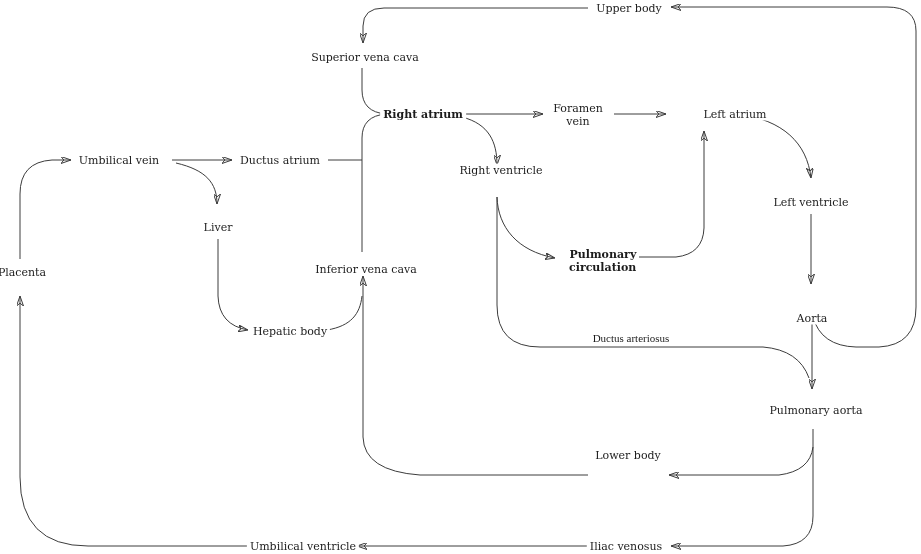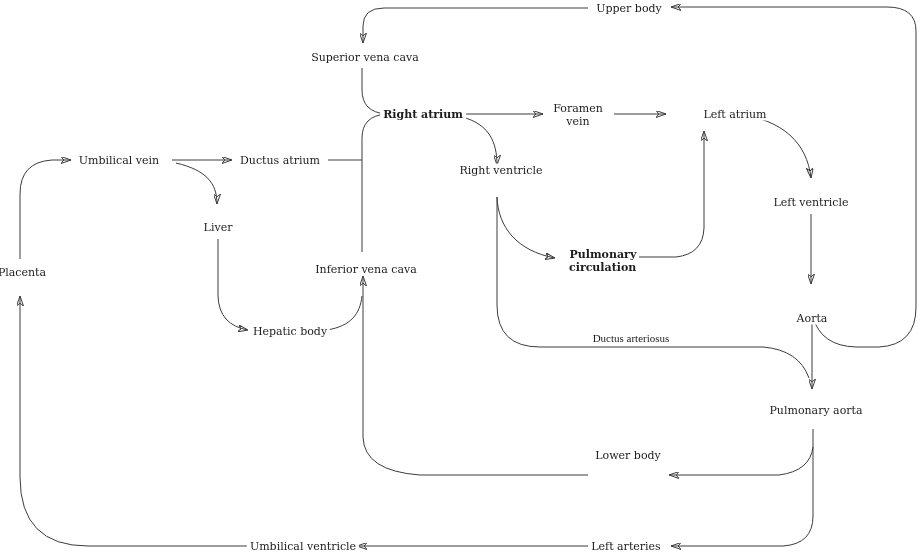--- a/index.html
+++ b/index.html
@@ -89,16 +89,16 @@
     <span>Pulmonary</span>
     <span>circulation</span>
   </div>
   <div class="lbl" style="left:366px; top:269px;">Inferior vena cava</div>
   <div class="lbl" style="left:22px; top:272px;">Placenta</div>
   <div class="lbl" style="left:812px; top:302px;margin-top:16px;">Aorta</div>
   <div class="lbl" style="left:290px; top:331px;">Hepatic body</div>
   <div class="lbl" style="left:631px; top:338px;font-family:Liberation Serif, serif;">Ductus arteriosus</div>
   <div class="lbl" style="left:816px; top:410px;">Pulmonary aorta</div>
   <div class="lbl" style="left:628px; top:455px;">Lower body</div>
-  <div class="lbl" style="left:626px; top:546px;">Left arteries</div>
+  <div class="lbl" style="left:626px; top:546px;">Iliac venosus</div>
   <div class="lbl" style="left:303px; top:546px;">Umbilical ventricle</div>
 
 </div>
 
 </body></html>

